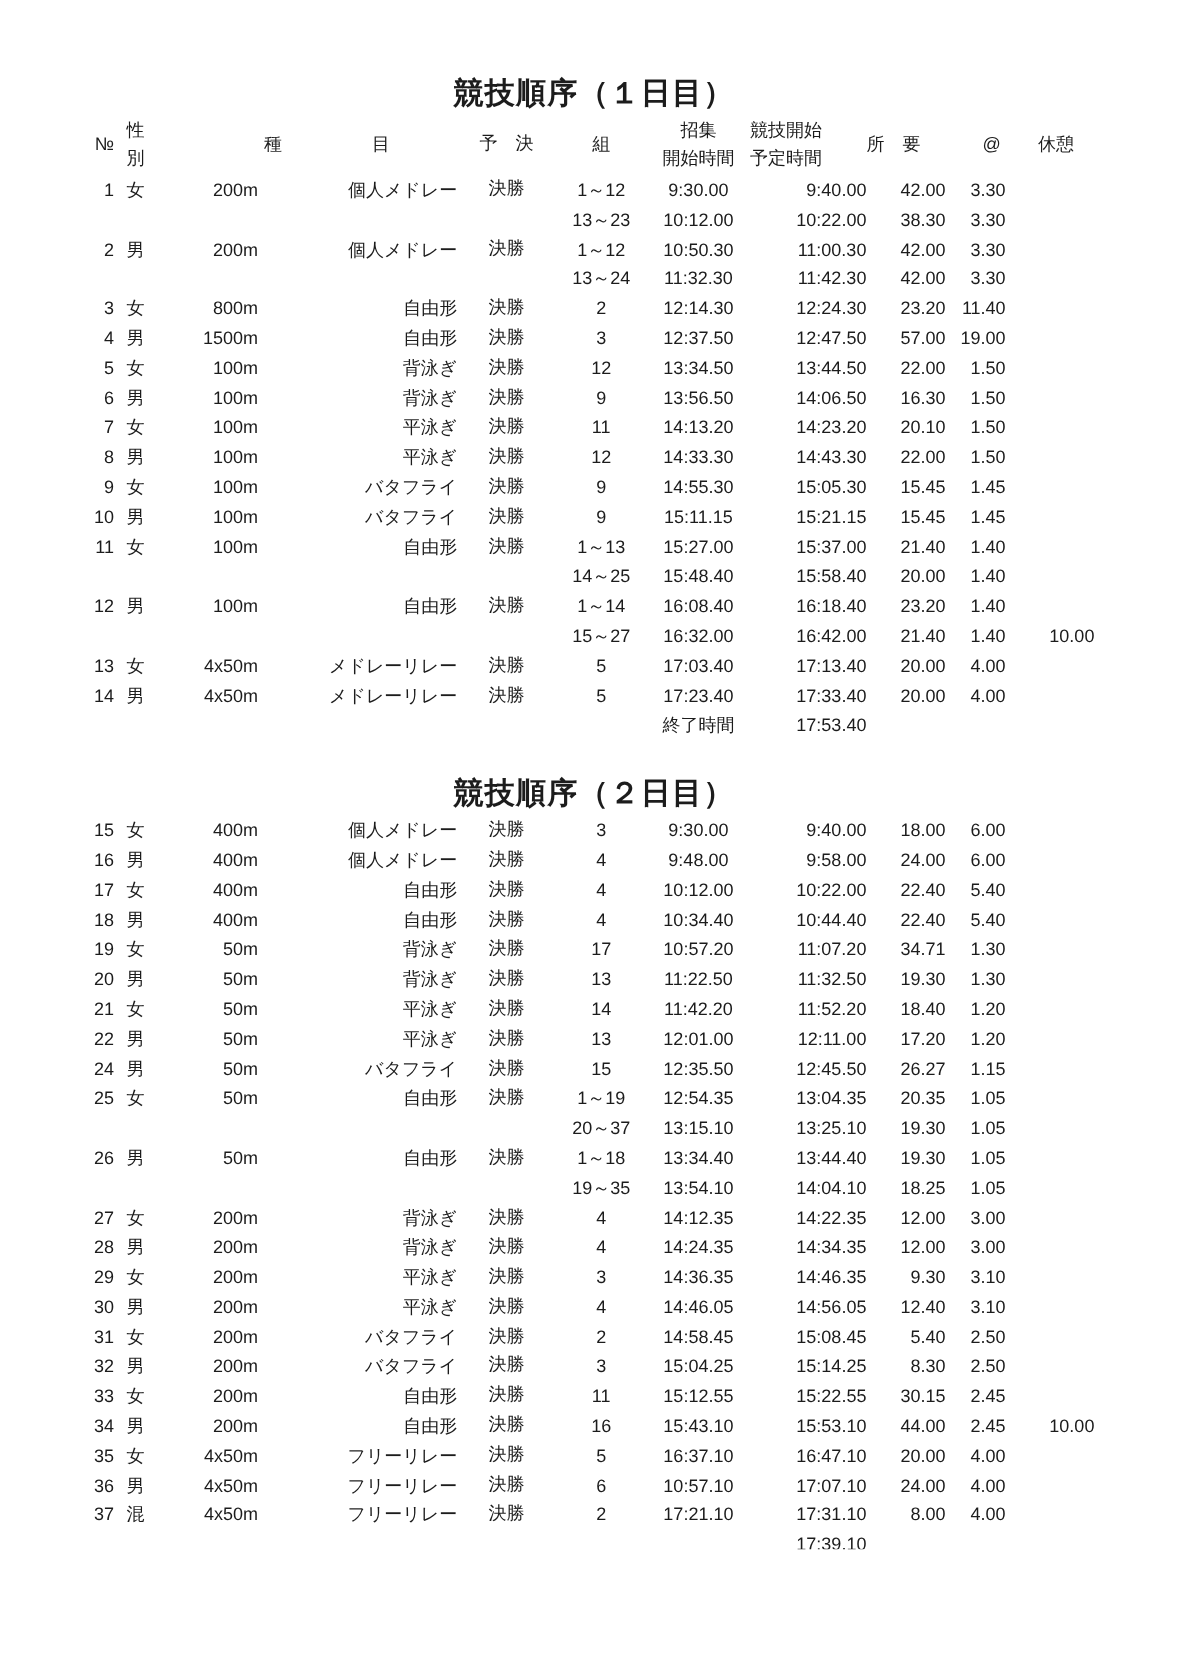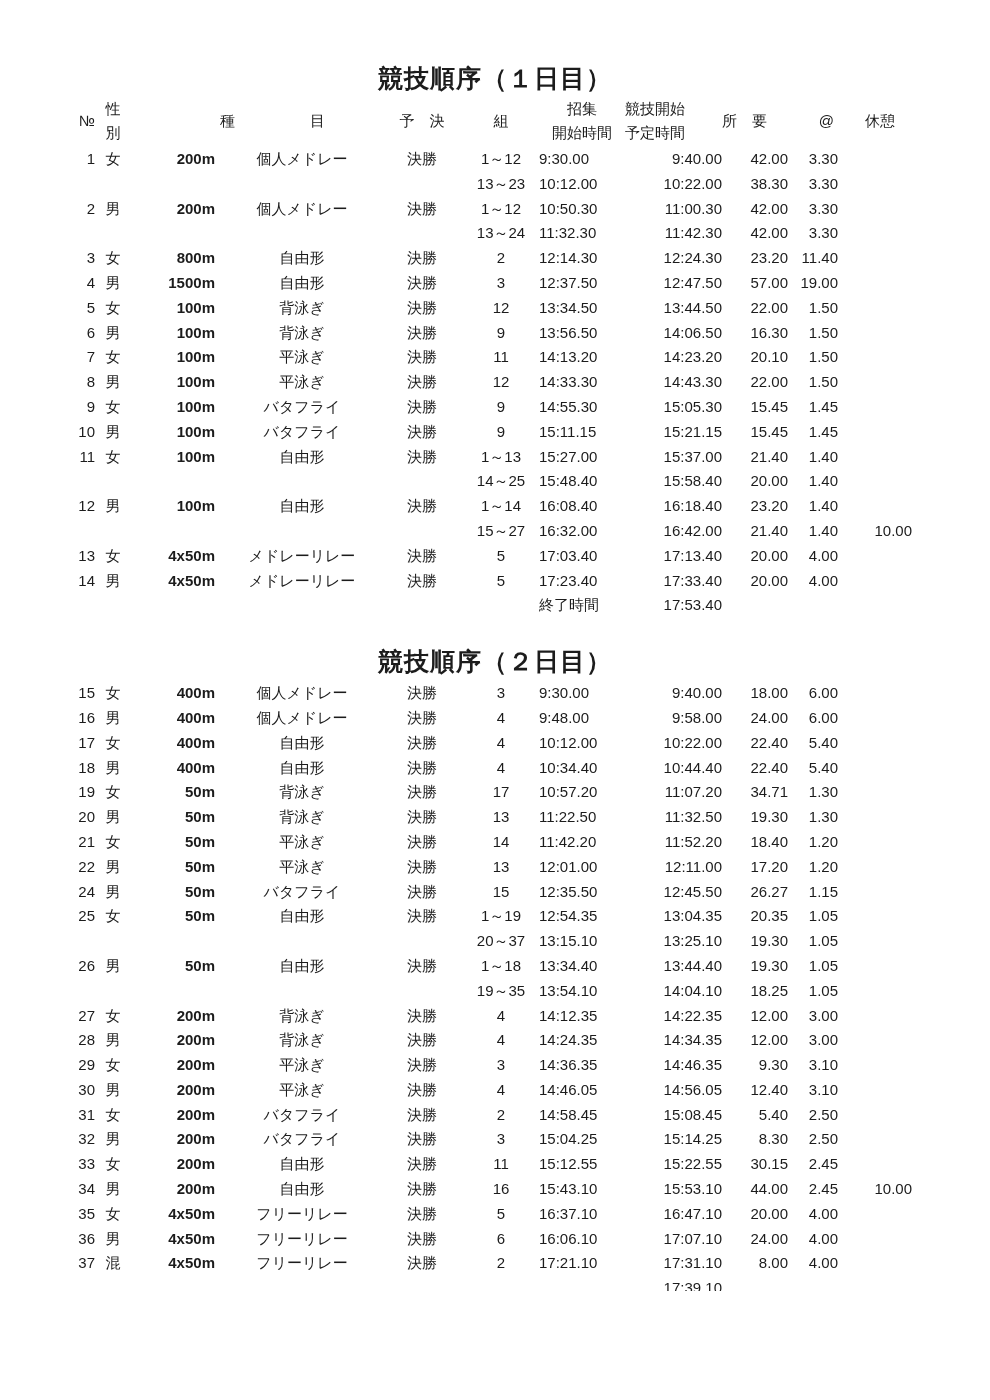--- a/index.html
+++ b/index.html
@@ -35,26 +35,26 @@
     white-space:nowrap;
     overflow:visible;
     padding:0;
   }
   thead th { vertical-align:middle; height:52px; line-height:24px; text-align:center; }
   tbody td { height:24.8px; line-height:24.8px; }
 
   .c-no     { text-align:right;  padding-right:3px; }
   th.c-no   { text-align:right; }
   .c-sex    { text-align:center; }
-  .c-dist   { text-align:right;  padding-right:1px;font-weight:bold; }
-  .c-stroke { text-align:center;   padding-left:7px; }
+  .c-dist   { text-align:right;  padding-right:1px; }
+  .c-stroke { text-align:right;   padding-left:7px; }
   th.c-event{ text-align:center; padding-left:36px; }
-  .c-round  { text-align:center; }
+  .c-round  { text-align:center;font-family:Liberation Mono, monospace; }
   .c-heat   { text-align:center; }
-  .c-call   { text-align:left; }
+  .c-call   { text-align:center; }
   .c-start  { text-align:right; }
   .c-dur    { text-align:right; }
   .c-at     { text-align:right; padding-right:10px; }
   th.c-at   { padding-right:14px; }
   .c-rest   { text-align:right; }
   thead .stack { line-height:24px; }
 </style>
 </head>
 <body>
 
@@ -653,21 +653,21 @@
           <td class="c-at">4.00</td>
           <td class="c-rest"></td>
         </tr>
         <tr>
           <td class="c-no">36</td>
           <td class="c-sex">男</td>
           <td class="c-dist">4x50m</td>
           <td class="c-stroke">フリーリレー</td>
           <td class="c-round">決勝</td>
           <td class="c-heat">6</td>
-          <td class="c-call">16:06.10</td>
+          <td class="c-call">10:57.10</td>
           <td class="c-start">17:07.10</td>
           <td class="c-dur">24.00</td>
           <td class="c-at">4.00</td>
           <td class="c-rest"></td>
         </tr>
         <tr>
           <td class="c-no">37</td>
           <td class="c-sex">混</td>
           <td class="c-dist">4x50m</td>
           <td class="c-stroke">フリーリレー</td>

